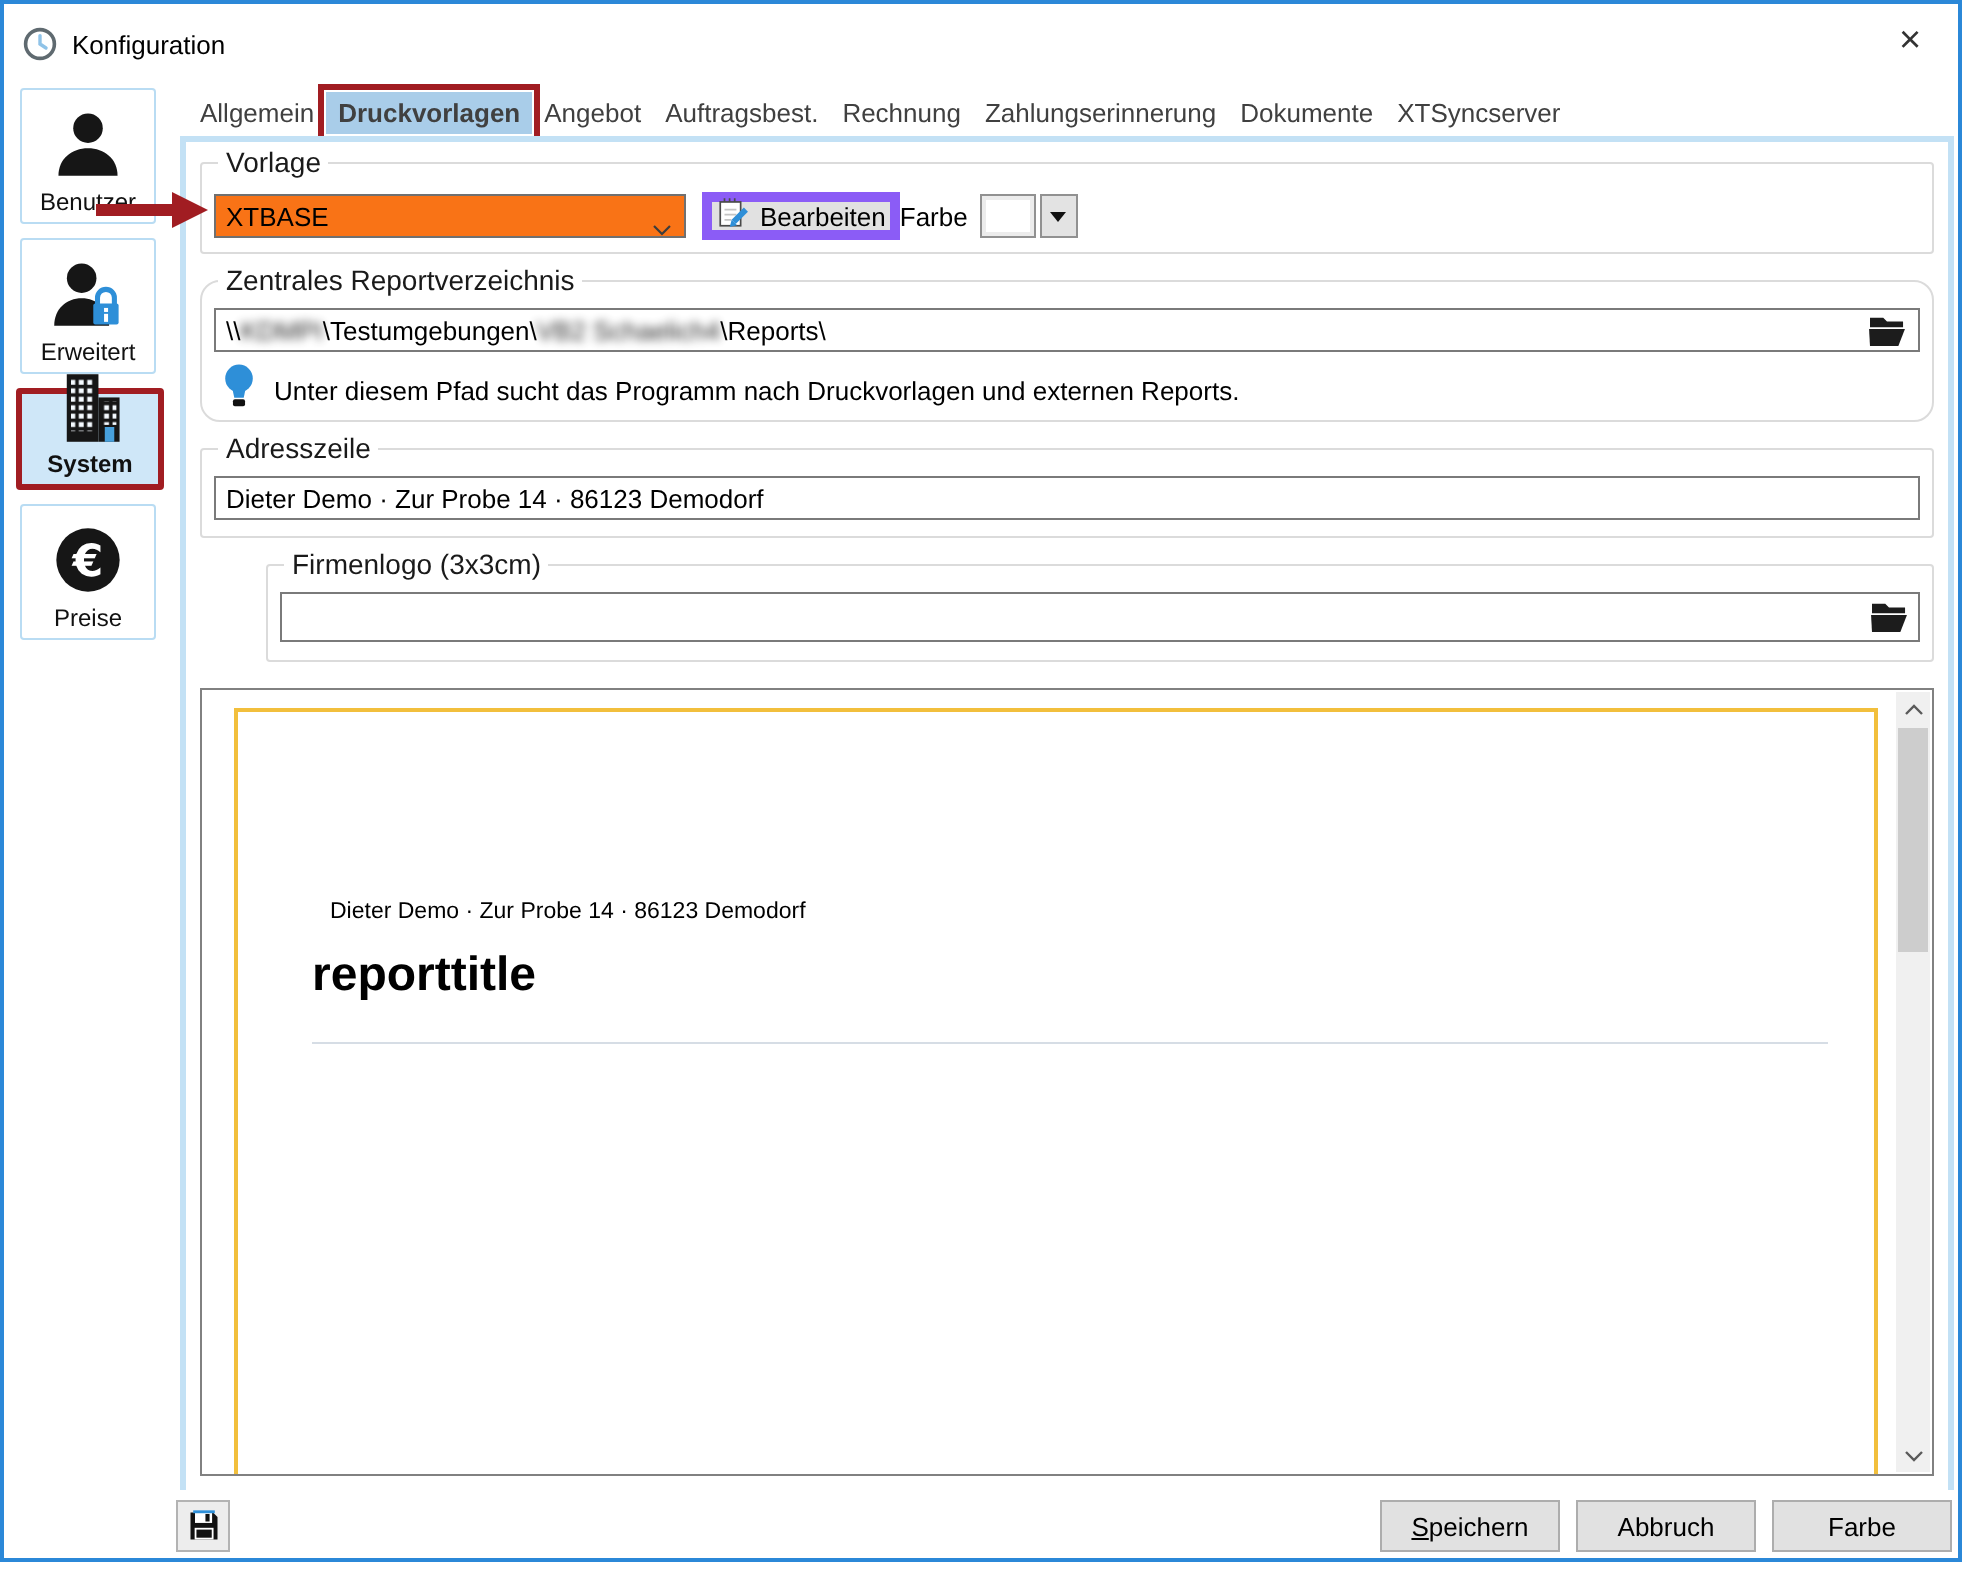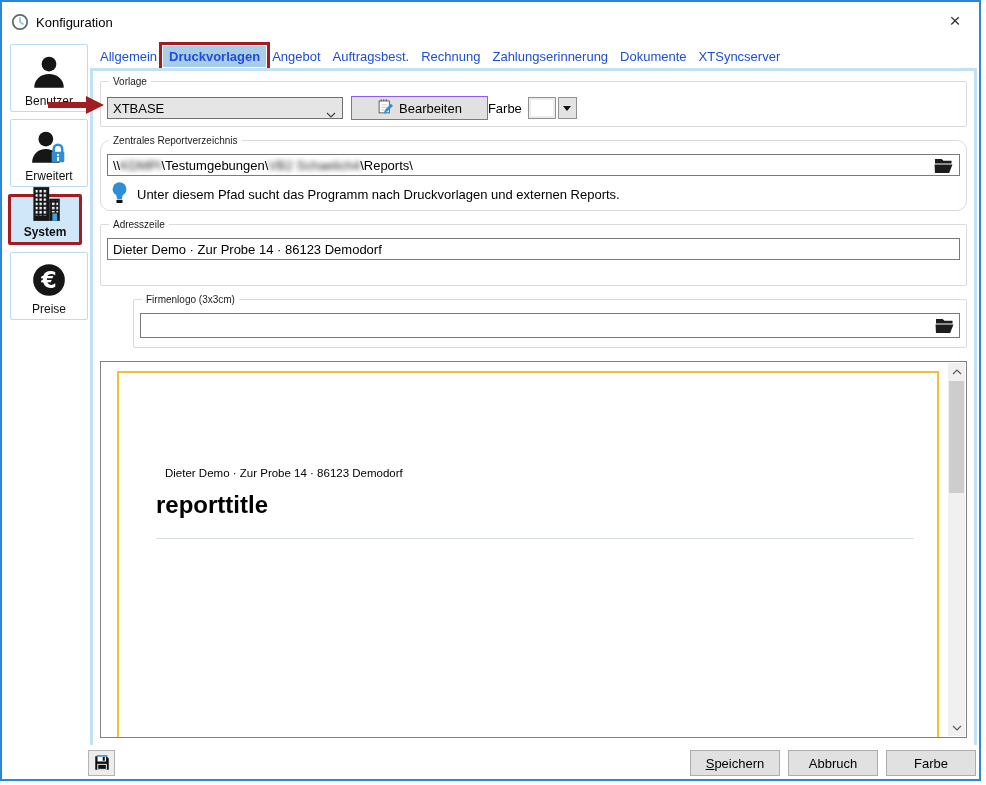--- a/index.html
+++ b/index.html
@@ -10,57 +10,57 @@
 
   
   .titlebar{position:absolute;left:0;top:4px;right:0;height:32px;display:flex;align-items:center;padding-left:9px;background:#fff;}
   .title-icon{width:18px;height:18px;margin-right:7px;flex:0 0 auto;}
   .title-text{font-size:13px;color:#000;}
   .close-btn{position:absolute;right:2px;top:0;width:44px;height:30px;display:flex;align-items:center;justify-content:center;
     font-size:19px;color:#333;cursor:default;}
 
   
   .sidebar{position:absolute;left:8px;top:42px;width:76px;}
-  .side-item{width:78px;height:68px;border:1px solid #b9dcf3;border-radius:2px;margin-bottom:7px;background:#fff;
+  .side-item{width:68px;height:68px;border:1px solid #b9dcf3;border-radius:2px;margin-bottom:7px;background:#fff;
     display:flex;flex-direction:column;align-items:center;justify-content:flex-end;padding-bottom:3px;font-size:12px;color:#111;}
   .side-item .ic{width:40px;height:40px;display:flex;align-items:center;justify-content:center;margin-bottom:2px;}
   .side-item.selected{width:74px;height:51px;margin-left:-2px;border:3px solid #a11d22;background:#cfe7f8;font-weight:bold;}
 
   
-  .tabs{position:absolute;left:92px;top:42px;height:24px;display:flex;align-items:center;font-size:13px;color:#1d4ed8;}
+  .tabs{position:absolute;left:92px;top:42px;height:24px;display:flex;align-items:center;font-size:13px;color:#404040;}
   .tab{padding:3px 6px;white-space:nowrap;}
   .tab.selected{background:#a9cde9;font-weight:bold;outline:3px solid #a11d22;outline-offset:1px;}
 
   
   .tabpage{position:absolute;left:88px;top:66px;width:887px;height:679px;background:#fff;
     border:3px solid #c3e1f5;border-bottom-width:2px;padding:10px 7px 6px 7px;display:flex;flex-direction:column;}
   .groupbox{position:relative;border:1px solid #dbdbdb;border-radius:2px;margin-bottom:13px;flex:0 0 auto;}
-  .legend{position:absolute;top:-8px;left:8px;background:#fff;padding:0 4px;font-size:10px;color:#1a1a1a;line-height:15px;}
+  .legend{position:absolute;top:-8px;left:8px;background:#fff;padding:0 4px;font-size:14px;color:#1a1a1a;line-height:15px;}
 
   .gb-vorlage{height:46px;}
   .vorlage-row{display:flex;align-items:center;margin:14px 0 0 6px;}
-  .combo{width:236px;height:22px;background:#e5e5e5;border:1px solid #707070;display:flex;align-items:center;
+  .combo{width:236px;height:22px;background:#f97316;border:1px solid #707070;display:flex;align-items:center;
     padding:0 20px 0 5px;font-size:13px;position:relative;}
   .combo-chevron{position:absolute;right:6px;top:8px;}
-  .btn-edit{height:24px;margin-left:8px;padding:0 25px;background:#e1e1e1;border:1px solid #8b5cf6;
+  .btn-edit{height:24px;margin-left:8px;padding:0 2px;background:#e1e1e1;border:5px solid #8b5cf6;
     display:flex;align-items:center;font-size:13px;gap:5px;}
   .farbe-label{font-size:13px;}
   .swatch{width:28px;height:22px;margin-left:6px;border:1px solid #919191;background:#fff;box-shadow:inset 0 0 0 2px #ececec;}
   .swatch-arrow{width:19px;height:22px;margin-left:2px;border:1px solid #919191;background:#e3e3e3;
     display:flex;align-items:center;justify-content:center;}
 
   .gb-reportdir{height:71px;border-radius:10px;}
   .field{position:relative;height:22px;margin:13px 6px 0 6px;border:1px solid #7a7a7a;background:#fff;
     display:flex;align-items:center;padding:0 28px 0 5px;font-size:13px;white-space:pre;}
   .redacted{filter:blur(2.5px);opacity:.85;}
   .folder-btn{position:absolute;right:5px;top:1px;width:22px;height:18px;display:flex;align-items:center;justify-content:center;}
   .hint-row{display:flex;align-items:center;margin:5px 0 0 10px;gap:9px;}
   .hint-text{font-size:13px;color:#000;}
 
-  .gb-adresse{height:62px;}
+  .gb-adresse{height:45px;}
   .gb-adresse .input, .gb-logo .input{position:absolute;left:6px;right:6px;top:13px;height:22px;border:1px solid #7a7a7a;
     font-size:13px;padding:0 5px;font-family:"Liberation Sans",sans-serif;outline:none;background:#fff;}
   .gb-logo{height:49px;margin-left:33px;}
   .gb-logo .input{height:25px;padding-right:30px;}
   .gb-logo .folder-btn{top:16px;right:11px;}
 
   
   .preview{position:relative;flex:1 1 auto;border:1px solid #818181;background:#fff;overflow:hidden;margin-bottom:1px;}
   .page{position:absolute;left:16px;top:9px;width:822px;height:500px;border:2px solid #f2bf3c;background:#fff;}
   .page-address{position:absolute;left:46px;top:94px;font-size:11.5px;color:#000;}

